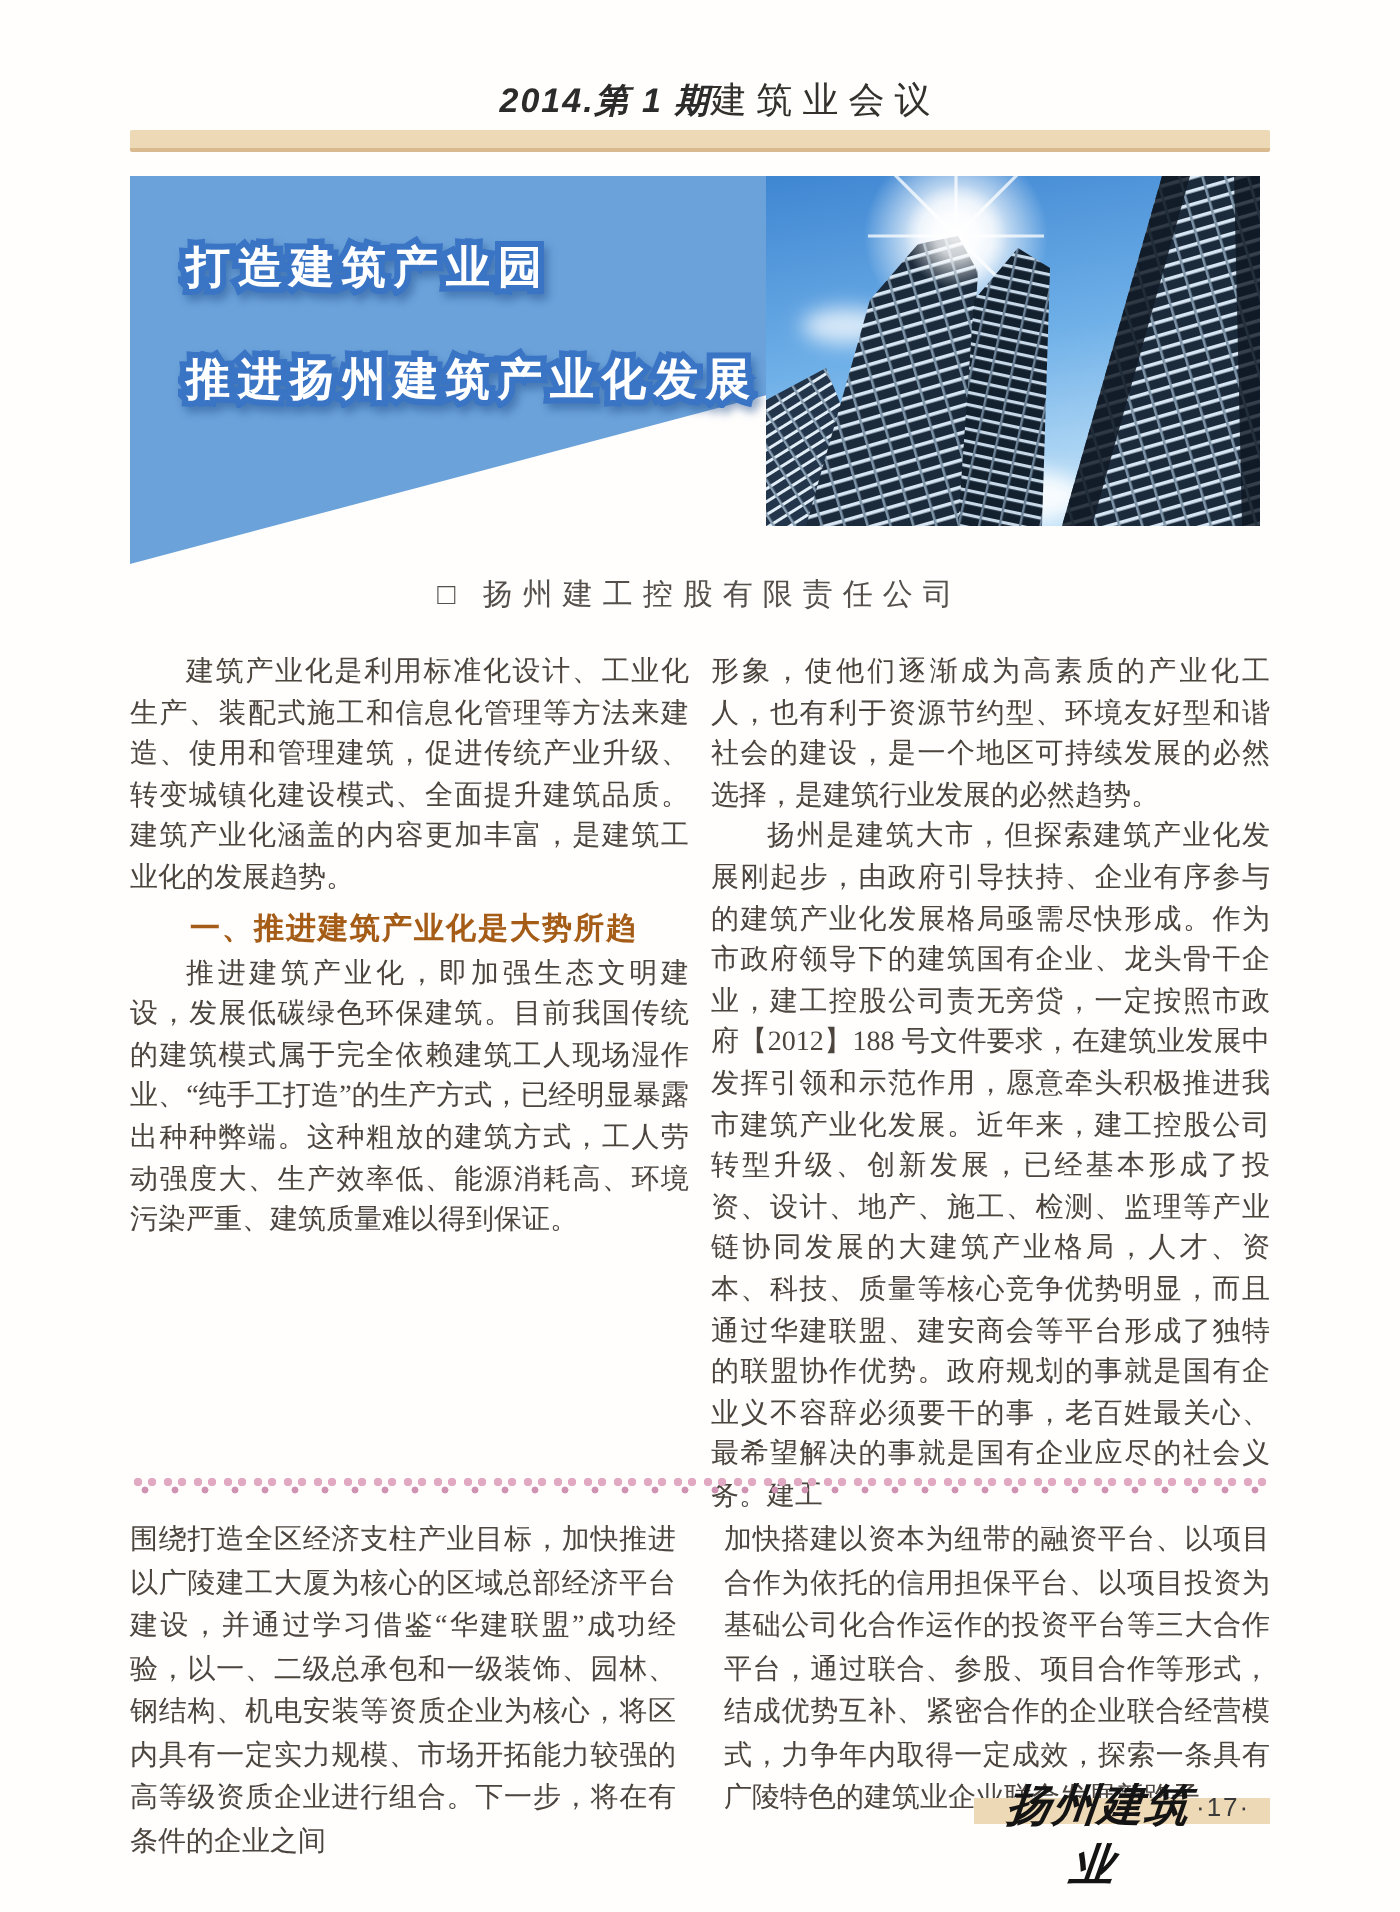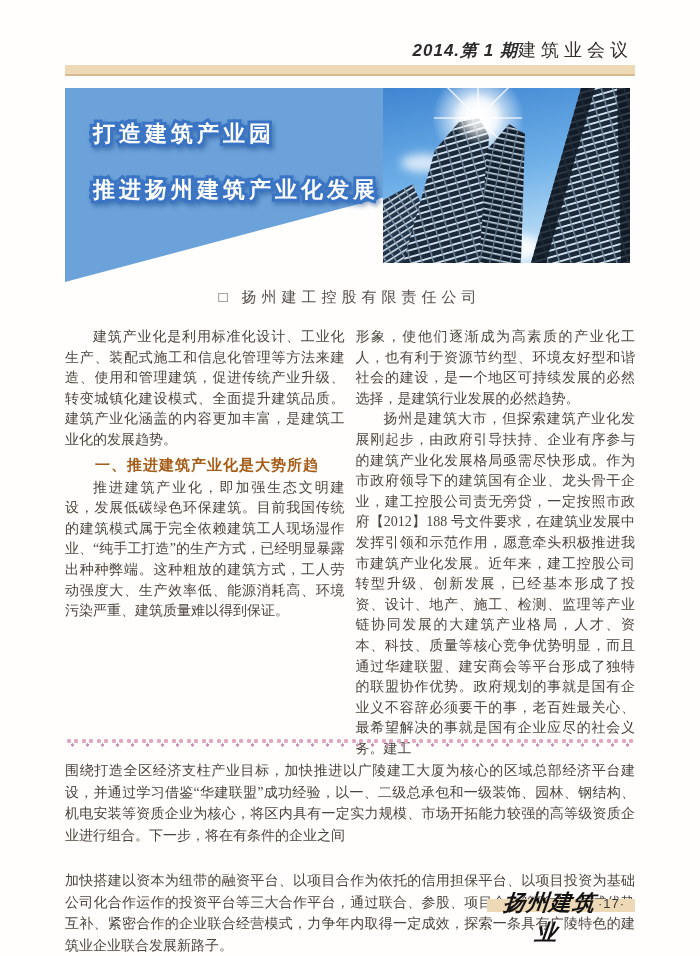--- a/index.html
+++ b/index.html
@@ -4,21 +4,21 @@
 <style>
   * { margin:0; padding:0; box-sizing:border-box; }
   html,body { background:#ffffff; }
   .page {
     position:relative; width:700px; height:956px; margin:0 auto;
     background:#fffefd; overflow:hidden;
     font-family:"Liberation Serif", serif; color:#4c453e;
   }
   
   .header { position:absolute; left:65px; top:38px; width:570px; }
-  .header-row { display:flex; justify-content:flex-end; align-items:flex-end; padding:0 2px 3px 22px; }
+  .header-row { display:flex; justify-content:center; align-items:flex-end; padding:0 2px 3px 22px; }
   .issue { font-family:"Liberation Sans", sans-serif; font-style:italic; font-weight:bold; font-size:17px; color:#2b2b2b; letter-spacing:1px; }
   .column-name { font-family:"Liberation Sans", sans-serif; font-weight:normal; font-size:18px; color:#34302c; letter-spacing:5px; }
   .header-bar { height:11px; background:#eed9b6; border-bottom:2px solid #d9ba8e; border-radius:1px; }
   
   .banner { position:absolute; left:65px; top:88px; width:565px; height:194px; }
   .banner-blue {
     position:absolute; left:0; top:0; width:318px; height:194px; background:#6ba2da;
     clip-path:polygon(0 0, 100% 0, 100% 56.5%, 0 100%);
   }
   .banner-photo { position:absolute; left:318px; top:0; width:247px; height:175px; }
@@ -38,21 +38,21 @@
   .col h3 { font-family:"Liberation Sans", sans-serif; font-weight:bold; color:#a55c17;
             font-size:15px; line-height:24px; letter-spacing:1px; margin:2px 0 1px 0; text-indent:2em; text-align:left; }
   
   .box { position:absolute; left:65px; top:736px; width:570px; }
   .lace { height:12px; margin-bottom:12px;
     background-image:
       radial-gradient(circle 2.2px at 4px 5px,  #e2a9c2 95%, transparent 100%),
       radial-gradient(circle 2.2px at 11px 5px, #e2a9c2 95%, transparent 100%),
       radial-gradient(circle 1.8px at 7.5px 9px,#cf92b0 95%, transparent 100%);
     background-size:15px 12px; background-repeat:repeat-x; }
-  .box-cols { display:flex; gap:24px;flex-direction:column; }
+  .box-cols { display:flex; gap:24px; }
   .box-cols p { flex:1 1 0; text-align:justify; font-size:14px; line-height:21.5px; color:#4c453e; }
   
   .footer { position:absolute; left:0; top:888px; width:700px; height:40px; }
   .footer-bar { position:absolute; left:487px; top:11px; width:148px; height:13px; background:#eed9b6; }
   .footer-logo { position:absolute; left:498px; top:0; width:100px; text-align:center;
                  font-family:"Liberation Serif", serif; font-style:italic; font-weight:bold;
                  font-size:22px; color:#141414; transform:skewX(-6deg); letter-spacing:1px; }
   .page-num { position:absolute; left:598px; top:8px; font-family:"Liberation Sans", sans-serif;
               font-size:13px; color:#3a3a3a; letter-spacing:1px; }
 </style>

